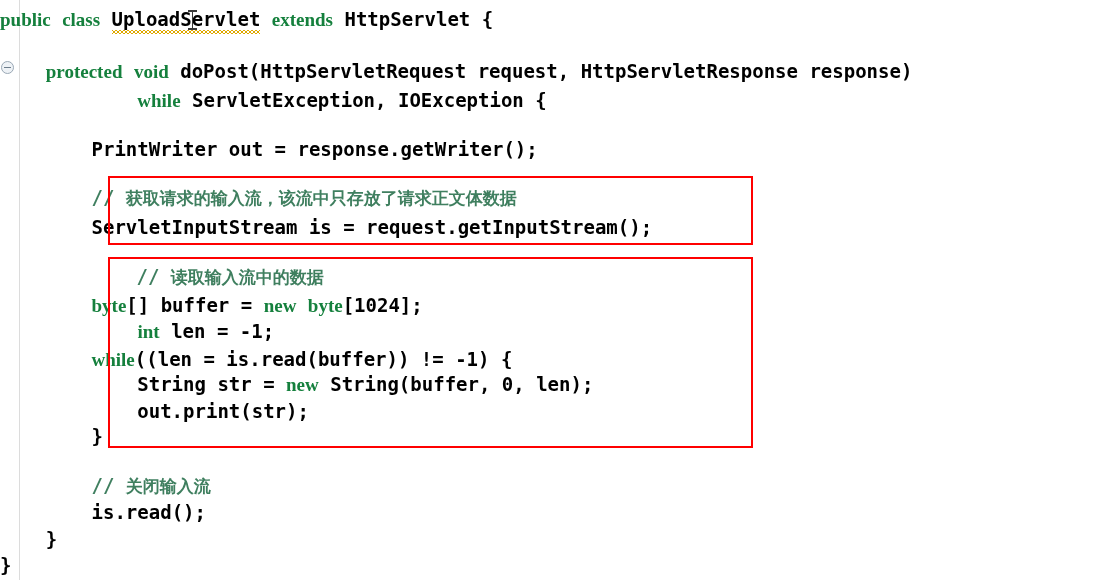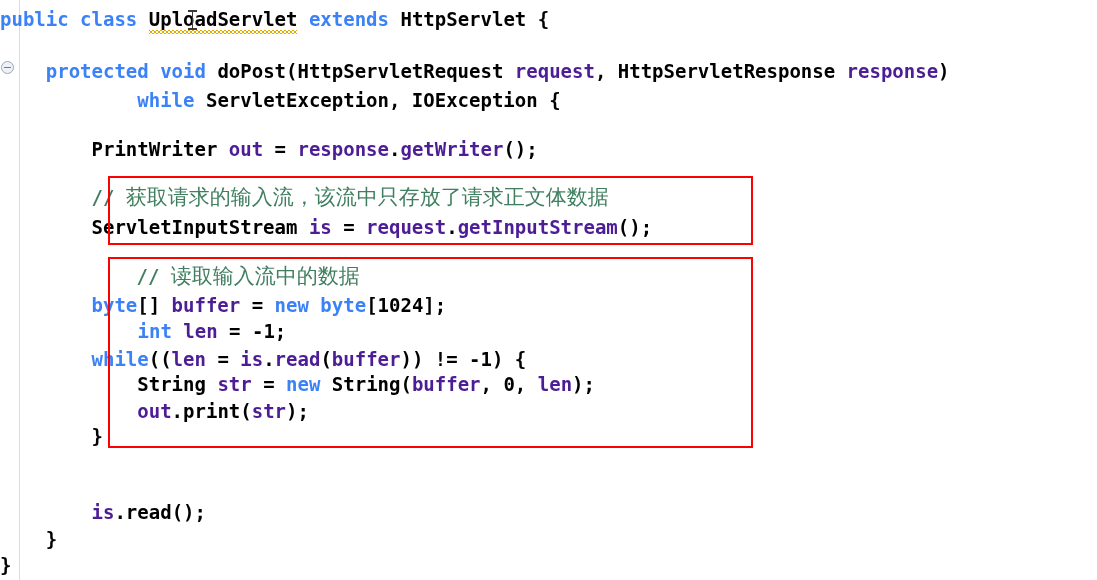--- a/index.html
+++ b/index.html
@@ -69,30 +69,30 @@
     white-space: pre;
     font-family: "DejaVu Sans Mono", "Liberation Mono", monospace;
     font-size: 19px;
     font-weight: bold;
     line-height: 22px;
     color: #000000;
     letter-spacing: 0px;
   }
 
   
-  .kw   { color: #3b82f6; }          
+  .kw   { color: #15803d; font-family: Liberation Serif, serif; }          
   .type { color: #000000; }          
-  .var  { color: #4c1d95; }          
+  .var  { color: #000000; }          
   .cm   { color: #3f7f5f; }
   .pn   { color: #000000; }
 
   .cmzh {
     font-family: "DejaVu Sans", "Liberation Sans", sans-serif;
-    font-weight: normal;
-    font-size: 21px;
+    font-weight: bold;
+    font-size: 17px;
   }
 
   
   .squiggle {
     position: relative;
     display: inline-block;
   }
   .squiggle::after {
     content: "";
     position: absolute;
@@ -157,20 +157,21 @@
       <div class="line" style="top: 138px;"><span><span class="pn">        </span></span><span><span class="type">PrintWriter</span></span><span><span class="pn"> </span></span><span><span class="var">out</span></span><span><span class="pn"> = </span></span><span><span class="var">response</span></span><span><span class="pn">.</span></span><span><span class="var">getWriter</span></span><span><span class="pn">();</span></span></div>
       <div class="line" style="top: 186px;"><span><span class="pn">        </span></span><span><span class="cm">// </span></span><span><span class="cm cmzh">获取请求的输入流，该流中只存放了请求正文体数据</span></span></div>
       <div class="line" style="top: 216px;"><span><span class="pn">        </span></span><span><span class="type">ServletInputStream</span></span><span><span class="pn"> </span></span><span><span class="var">is</span></span><span><span class="pn"> = </span></span><span><span class="var">request</span></span><span><span class="pn">.</span></span><span><span class="var">getInputStream</span></span><span><span class="pn">();</span></span></div>
       <div class="line" style="top: 265px; margin-left: 45px;"><span><span class="pn">        </span></span><span><span class="cm">// </span></span><span><span class="cm cmzh">读取输入流中的数据</span></span></div>
       <div class="line" style="top: 294px;"><span><span class="pn">        </span></span><span><span class="kw">byte</span></span><span><span class="pn">[] </span></span><span><span class="var">buffer</span></span><span><span class="pn"> = </span></span><span><span class="kw">new</span></span><span><span class="pn"> </span></span><span><span class="kw">byte</span></span><span><span class="pn">[1024];</span></span></div>
       <div class="line" style="top: 320px; padding-left: 46px;"><span><span class="pn">        </span></span><span><span class="kw">int</span></span><span><span class="pn"> </span></span><span><span class="var">len</span></span><span><span class="pn"> = -1;</span></span></div>
       <div class="line" style="top: 348px;"><span><span class="pn">        </span></span><span><span class="kw">while</span></span><span><span class="pn">((</span></span><span><span class="var">len</span></span><span><span class="pn"> = </span></span><span><span class="var">is</span></span><span><span class="pn">.</span></span><span><span class="var">read</span></span><span><span class="pn">(</span></span><span><span class="var">buffer</span></span><span><span class="pn">)) != -1) {</span></span></div>
       <div class="line" style="top: 373px;"><span><span class="pn">            </span></span><span><span class="type">String</span></span><span><span class="pn"> </span></span><span><span class="var">str</span></span><span><span class="pn"> = </span></span><span><span class="kw">new</span></span><span><span class="pn"> </span></span><span><span class="type">String</span></span><span><span class="pn">(</span></span><span><span class="var">buffer</span></span><span><span class="pn">, 0, </span></span><span><span class="var">len</span></span><span><span class="pn">);</span></span></div>
       <div class="line" style="top: 400px;"><span><span class="pn">            </span></span><span><span class="var">out</span></span><span><span class="pn">.</span></span><span><span class="type">print</span></span><span><span class="pn">(</span></span><span><span class="var">str</span></span><span><span class="pn">);</span></span></div>
       <div class="line" style="top: 425px;"><span><span class="pn">        }</span></span></div>
+      <div class="line" style="top: 474px;"><span><span class="pn">        </span></span><span><span class="cm">// </span></span><span><span class="cm cmzh">关闭输入流</span></span></div>
       <div class="line" style="top: 501px;"><span><span class="pn">        </span></span><span><span class="var">is</span></span><span><span class="pn">.</span></span><span><span class="type">read</span></span><span><span class="pn">();</span></span></div>
       <div class="line" style="top: 528px;"><span><span class="pn">    }</span></span></div>
       <div class="line" style="top: 554px;"><span><span class="pn">}</span></span></div>
     </div>
 
   <div id="caret"></div>
 
 <div class="redbox" style="left: 108px; top: 176px; width: 645px; height: 69px; border-color: rgb(255, 0, 0);"></div>
     <div class="redbox" style="left: 108px; top: 257px; width: 645px; height: 191px; border-color: rgb(255, 0, 0);"></div>
   </div>

